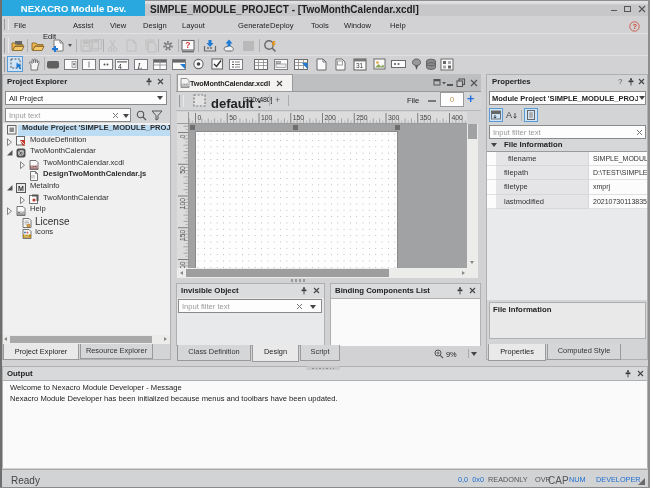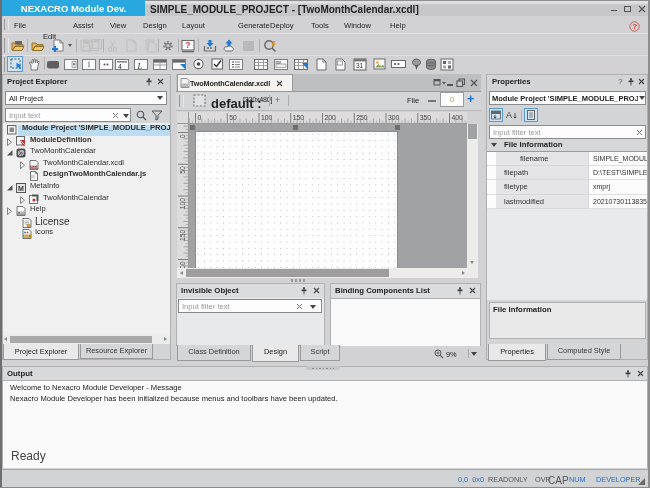--- a/index.html
+++ b/index.html
@@ -261,21 +261,21 @@
       </svg>
       <div style="position:absolute;left:19px;top:0.0px;font-size:7.6px;font-weight:bold;color:#2e2e2e;white-space:nowrap">Module Project 'SIMPLE_MODULE_PROJEC</div>
       <svg width="7" height="9" style="position:absolute;left:3px;top:14.6px">
         <path d="M1.5 0.8 L5.5 4.2 L1.5 7.6 Z" fill="#f6f6f6" stroke="#777" stroke-width="0.9"></path>
       </svg>
       <svg width="10" height="10" style="position:absolute;left:13px;top:13.4px">
         <rect x="0.5" y="0.5" width="8" height="8.5" fill="#fafafa" stroke="#666" stroke-width="1"></rect>
         <path d="M4 4 L9 4 L9 9.5 L6.5 9.5 Z" fill="#c0392b"></path>
         <path d="M5 5 L8.5 8.5" stroke="#fff" stroke-width="0.8"></path>
       </svg>
-      <div style="position:absolute;left:27px;top:11.6px;font-size:7.6px;font-weight:bold;color:#2e2e2e;white-space:nowrap">ModuleDefinition</div>
+      <div style="position:absolute;left:27px;top:11.6px;font-size:7.6px;font-weight:normal;color:#2e2e2e;white-space:nowrap">ModuleDefinition</div>
       <svg width="8" height="8" style="position:absolute;left:3px;top:26.2px">
         <path d="M6.5 1 L6.5 6.5 L1 6.5 Z" fill="#555"></path>
       </svg>
       <svg width="10" height="10" style="position:absolute;left:13px;top:25.0px">
         <rect x="0.5" y="0.5" width="9" height="9" rx="2" fill="#4f4f4f"></rect>
         <text x="1.6" y="7.4" font-size="7" fill="#fff" font-family="Liberation Sans,sans-serif">@</text>
       </svg>
       <div style="position:absolute;left:27px;top:23.2px;font-size:7.6px;font-weight:normal;color:#2e2e2e;white-space:nowrap">TwoMonthCalendar</div>
       <svg width="7" height="9" style="position:absolute;left:16px;top:37.8px">
         <path d="M1.5 0.8 L5.5 4.2 L1.5 7.6 Z" fill="#f6f6f6" stroke="#777" stroke-width="0.9"></path>
@@ -634,21 +634,21 @@
 <div class="abs" style="left:489px;top:125px;width:157px;height:14px;background:#fdfdfd;border:1px solid #8a8a8a;box-sizing:border-box"></div>
 <div class="abs ph" style="left:493px;top:128px">Input filter text</div>
 <svg width="7" height="7" class="abs" style="left:636px;top:129px">
     <path d="M1 1 L6 6 M6 1 L1 6" stroke="#777" stroke-width="1"></path>
   </svg>
 <div class="abs" style="left:487px;top:139px;width:160px;height:12px;background:#d6d7d9"></div>
 <div class="abs" style="left:491px;top:143px;width:0;height:0;border-left:3.5px solid transparent;border-right:3.5px solid transparent;border-top:4.5px solid #444"></div>
 <div class="abs hdr" style="left:504px;top:140px">File Information</div>
 <div class="abs" style="left:487px;top:150.5px;width:160px;height:1px;background:#9a9a9c"></div>
 <div class="abs" style="left:487px;top:151.5px;width:9px;height:14.4px;background:#fcfcfd;border-bottom:1px solid #e0e0e2;box-sizing:border-box"></div>
-<div class="abs" style="left:496px;top:151.5px;width:93px;height:14.4px;background:#e5e5e7;border-bottom:1px solid #d8d8da;border-right:1px solid #d8d8da;box-sizing:border-box;font-size:7.5px;color:#333;line-height:13.5px;padding-left:24px">filename</div>
+<div class="abs" style="left:496px;top:151.5px;width:93px;height:14.4px;background:#e5e5e7;border-bottom:1px solid #d8d8da;border-right:1px solid #d8d8da;box-sizing:border-box;font-size:7.5px;color:#333;line-height:13.5px;padding-left:12px">filename</div>
 <div class="abs" style="left:589px;top:151.5px;width:58px;height:14.4px;background:#fcfcfd;border-bottom:1px solid #e0e0e2;box-sizing:border-box;font-size:7px;color:#333;line-height:13.5px;padding-left:4px;overflow:hidden;white-space:nowrap">SIMPLE_MODULE_PROJECT</div>
 <div class="abs" style="left:487px;top:165.9px;width:9px;height:14.4px;background:#fcfcfd;border-bottom:1px solid #e0e0e2;box-sizing:border-box"></div>
 <div class="abs" style="left:496px;top:165.9px;width:93px;height:14.4px;background:#e5e5e7;border-bottom:1px solid #d8d8da;border-right:1px solid #d8d8da;box-sizing:border-box;font-size:7.5px;color:#333;line-height:13.5px;padding-left:8px">filepath</div>
 <div class="abs" style="left:589px;top:165.9px;width:58px;height:14.4px;background:#fcfcfd;border-bottom:1px solid #e0e0e2;box-sizing:border-box;font-size:7px;color:#333;line-height:13.5px;padding-left:4px;overflow:hidden;white-space:nowrap">D:\TEST\SIMPLE_MODULE_PRO</div>
 <div class="abs" style="left:487px;top:180.3px;width:9px;height:14.4px;background:#fcfcfd;border-bottom:1px solid #e0e0e2;box-sizing:border-box"></div>
 <div class="abs" style="left:496px;top:180.3px;width:93px;height:14.4px;background:#e5e5e7;border-bottom:1px solid #d8d8da;border-right:1px solid #d8d8da;box-sizing:border-box;font-size:7.5px;color:#333;line-height:13.5px;padding-left:8px">filetype</div>
 <div class="abs" style="left:589px;top:180.3px;width:58px;height:14.4px;background:#fcfcfd;border-bottom:1px solid #e0e0e2;box-sizing:border-box;font-size:7px;color:#333;line-height:13.5px;padding-left:4px;overflow:hidden;white-space:nowrap">xmprj</div>
 <div class="abs" style="left:487px;top:194.7px;width:9px;height:14.4px;background:#fcfcfd;border-bottom:1px solid #e0e0e2;box-sizing:border-box"></div>
 <div class="abs" style="left:496px;top:194.7px;width:93px;height:14.4px;background:#e5e5e7;border-bottom:1px solid #d8d8da;border-right:1px solid #d8d8da;box-sizing:border-box;font-size:7.5px;color:#333;line-height:13.5px;padding-left:8px">lastmodified</div>
 <div class="abs" style="left:589px;top:194.7px;width:58px;height:14.4px;background:#fcfcfd;border-bottom:1px solid #e0e0e2;box-sizing:border-box;font-size:7px;color:#333;line-height:13.5px;padding-left:4px;overflow:hidden;white-space:nowrap">20210730113835</div>
@@ -670,21 +670,21 @@
   </div>
 <div class="abs" style="left:637px;top:370px">
     <svg width="7" height="7" viewBox="0 0 7 7" style="display:block">
       <path d="M1 1 L6 6 M6 1 L1 6" stroke="#444" stroke-width="1.1"></path>
     </svg>
   </div>
 <div class="abs" style="left:3px;top:380px;width:644px;height:87px;background:#fafafb;border-top:1px solid #b0b0b0"></div>
 <div class="abs" style="left:10px;top:383px;font-size:7.6px;color:#222">Welcome to Nexacro Module Developer - Message</div>
 <div class="abs" style="left:10px;top:394px;font-size:7.6px;color:#222">Nexacro Module Developer has been initialized because menus and toolbars have been updated.</div>
 <div class="abs" style="left:0;top:469px;width:650px;height:19px;background:#d2d3d5;border-top:1px solid #a8a8a8;box-sizing:border-box"></div>
-<div class="abs" style="left:11px;top:449px;font-size:12px;color:#444">Ready</div>
+<div class="abs" style="left:11px;top:475px;font-size:10px;color:#444">Ready</div>
 <div class="abs" style="left:458px;top:475px;font-size:7.3px;color:#1f6fd0">0,0&nbsp;&nbsp;0x0</div>
 <div class="abs" style="left:488px;top:475px;font-size:7.3px;color:#555">READONLY</div>
 <div class="abs" style="left:535px;top:475px;font-size:7.3px;color:#555">OVR</div>
 <div class="abs" style="left:548px;top:475px;font-size:10px;color:#555">CAP</div>
 <div class="abs" style="left:569px;top:475px;font-size:7.3px;color:#1f6fd0">NUM</div>
 <div class="abs" style="left:596px;top:475px;font-size:7.3px;color:#1f6fd0">DEVELOPER</div>
 <svg width="9" height="9" class="abs" style="left:637px;top:477px">
     <path d="M8 1 L8 8 L1 8 Z" fill="#6a6a6a"></path>
   </svg>
 <div class="abs" style="left:0;top:0;width:2px;height:488px;background:#6e6e6e"></div>

